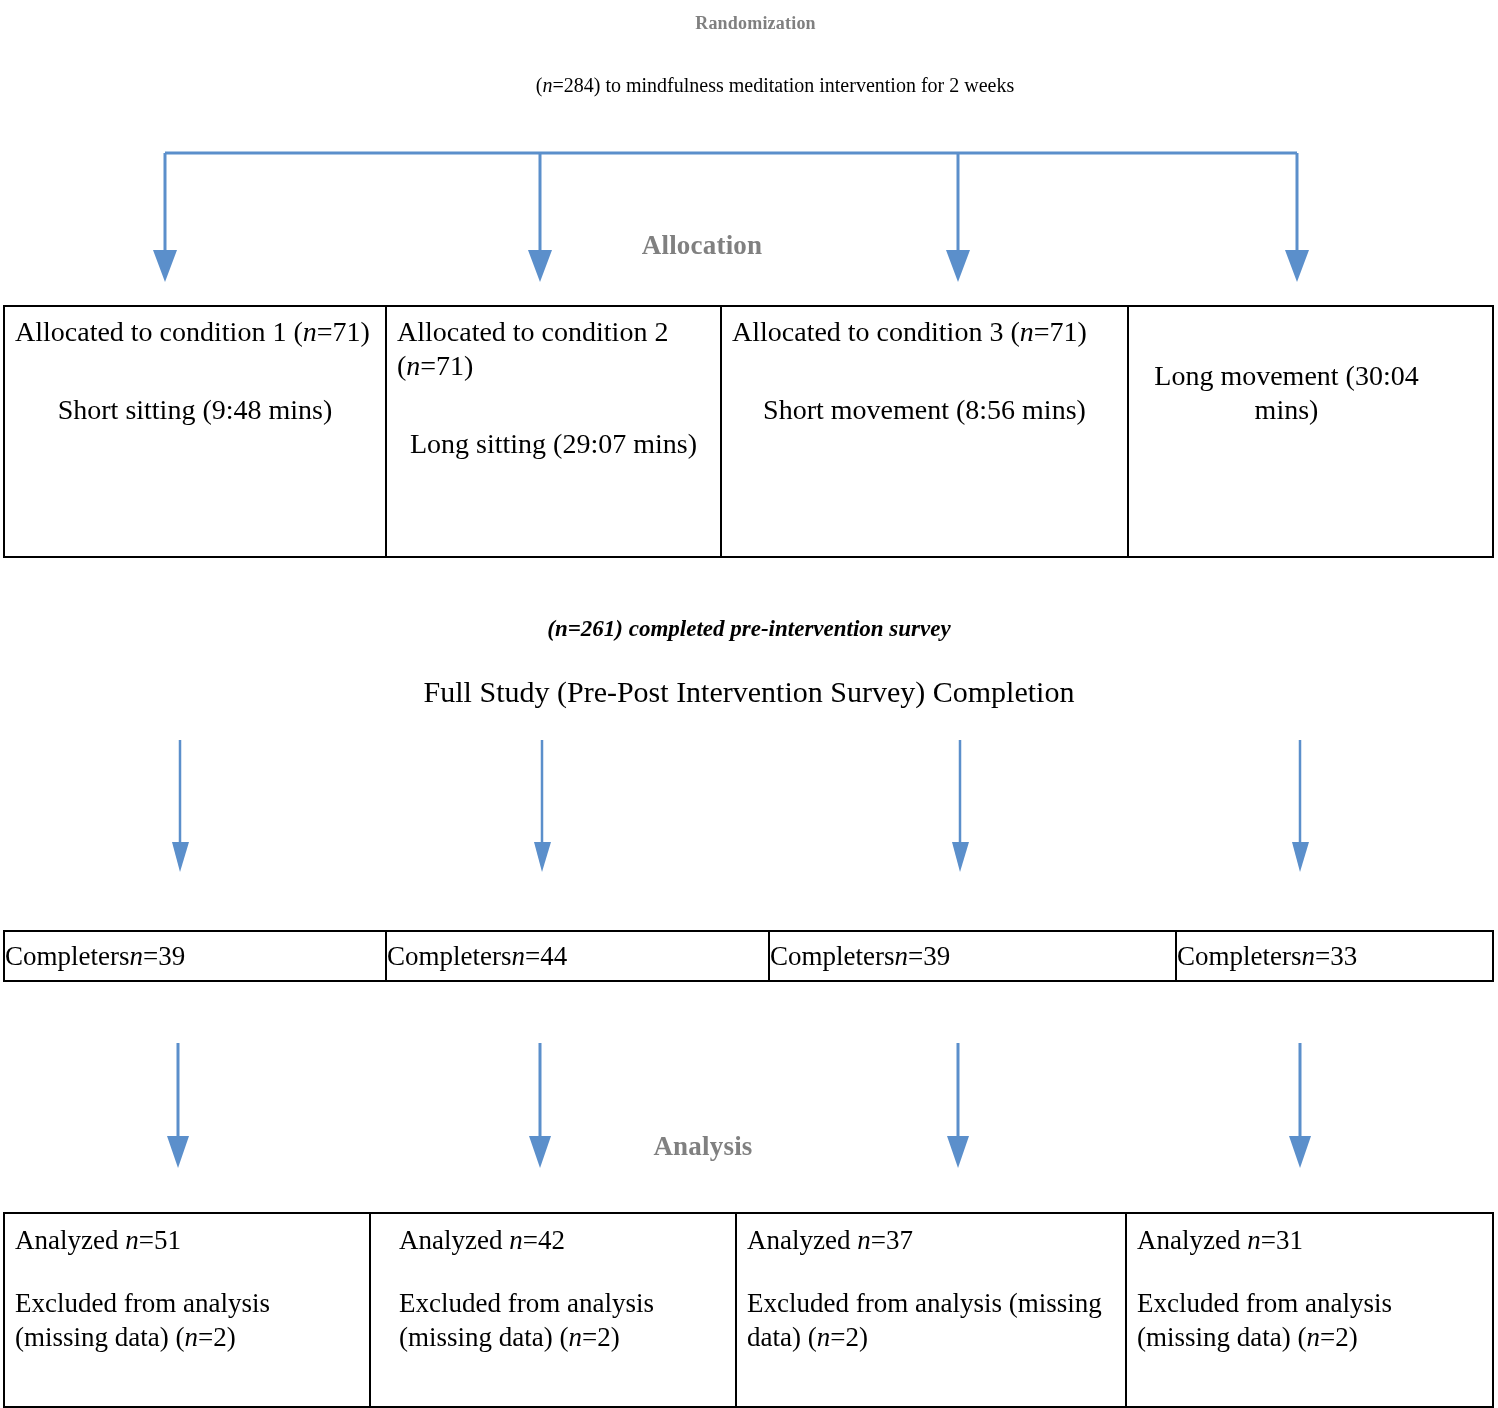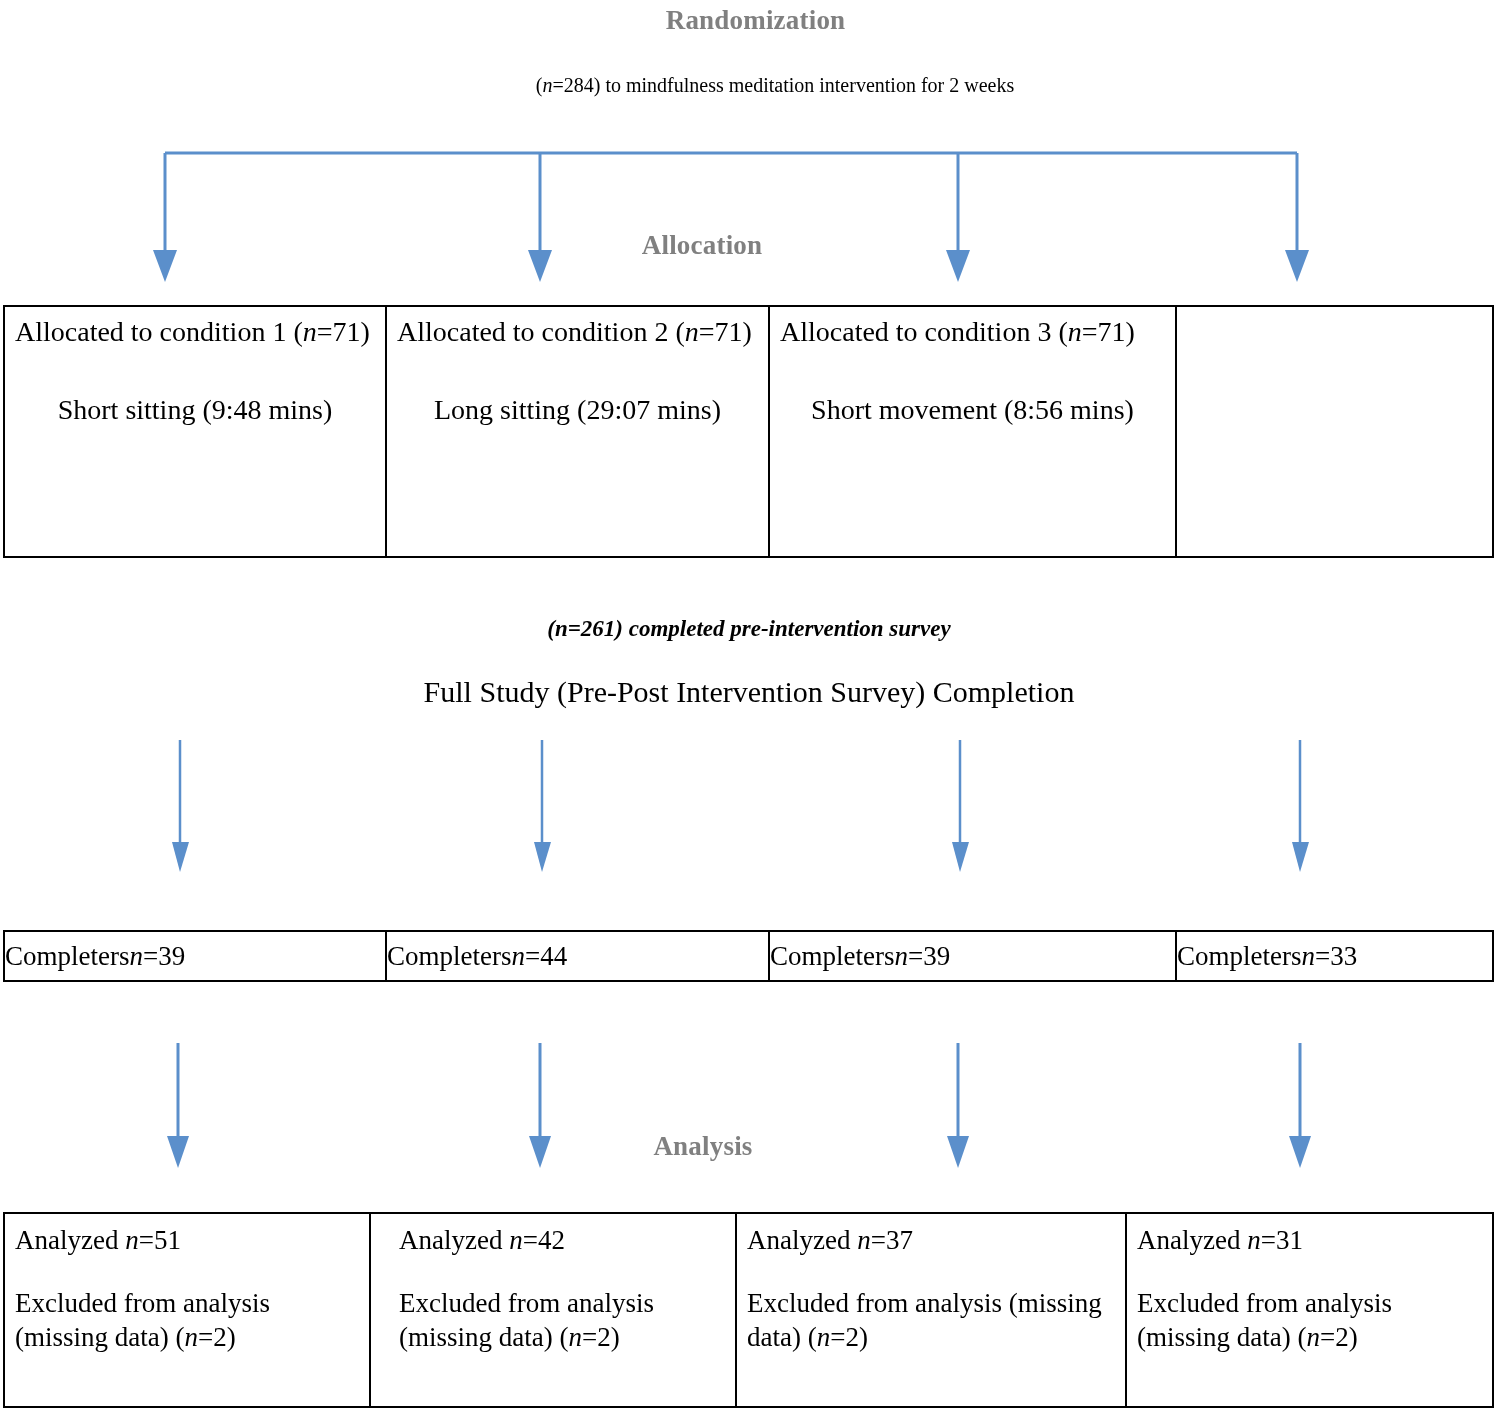--- a/index.html
+++ b/index.html
@@ -91,21 +91,21 @@
   .analysis-row { left: 3px; top: 1212px; width: 1491px; height: 196px; }
   .analysis-row .cell { font-size: 27px; line-height: 1.24; padding: 10px 12px 6px 10px; }
   .analysis-line-2 { margin-top: 30px; }
 </style>
 </head>
 <body>
 
 <div id="page">
 
   <div class="headline headline-main" style="top:2px;">
-    <span class="stage-label" style="position:static;font-size:27px;margin-left:13px;">Randomization</span>
+    <span class="stage-label" style="position:static;font-size:18px;margin-left:13px;">Randomization</span>
   </div>
 
   <div class="headline headline-sub" style="top:74px;">
     <span>(</span><span class="it">n</span><span>=284) to mindfulness meditation intervention for 2 weeks</span>
   </div>
 
   <svg class="arrow-layer" viewBox="0 0 1498 1408" width="1498" height="1408">
     <defs>
       <marker id="headFat" markerWidth="14" markerHeight="12" refX="1" refY="6" orient="auto" markerUnits="userSpaceOnUse">
         <polygon points="0,0 14,0 7,14" fill="#5B8FCB"></polygon>
@@ -158,33 +158,34 @@
 
   <div class="stage-label" style="left:632px; top:230px; width:140px;">Allocation</div>
 
   <div class="box-row alloc-row">
     <div class="cell" style="width:382px;">
       <div class="alloc-line-1">
         <span>Allocated to condition 1 (</span><span class="it">n</span><span>=71)</span>
       </div>
       <div class="alloc-line-2">Short sitting (9:48 mins)</div>
     </div>
-    <div class="cell" style="width:383px;">
+    <div class="cell" style="width:335px;">
       <div class="alloc-line-1">
         <span>Allocated to condition 2 (</span><span class="it">n</span><span>=71)</span>
       </div>
       <div class="alloc-line-2">Long sitting (29:07 mins)</div>
     </div>
     <div class="cell" style="width:407px;">
       <div class="alloc-line-1">
         <span>Allocated to condition 3 (</span><span class="it">n</span><span>=71)</span>
       </div>
       <div class="alloc-line-2">Short movement (8:56 mins)</div>
     </div>
     <div class="cell" style="width:315px;">
+      <div class="alloc-line-2">Long movement (30:04 mins)</div>
     </div>
   </div>
 
   <div class="headline headline-italic-bold" style="top:616px;">(n=261) completed pre-intervention survey</div>
 
   <div class="headline headline-main" style="top:675px;">Full Study (Pre-Post Intervention Survey) Completion</div>
 
   <div class="box-row completers-row">
     <div class="cell" style="width:382px;">
       <span>Completers </span>

